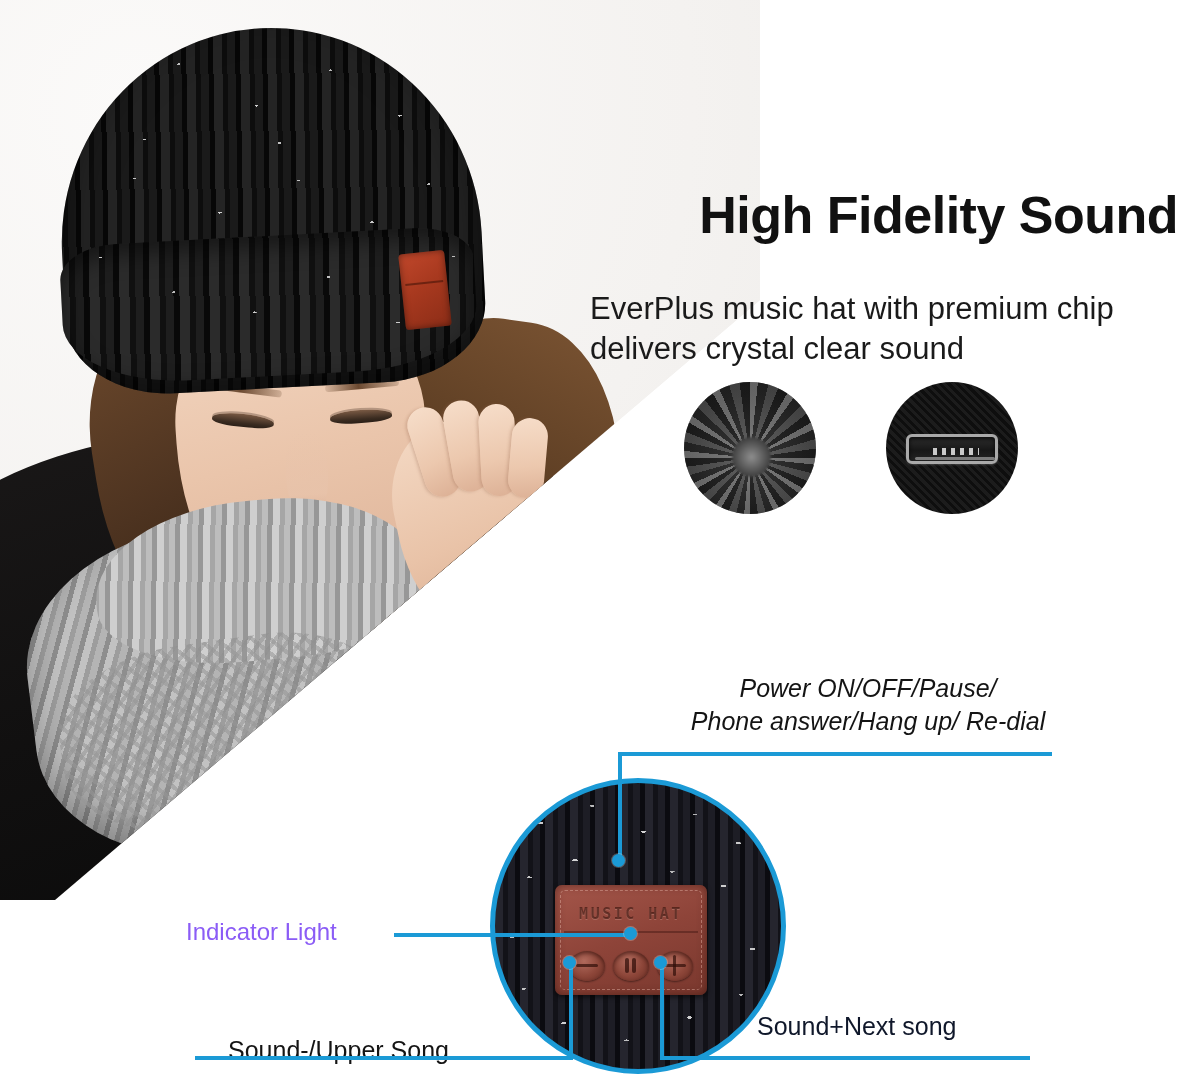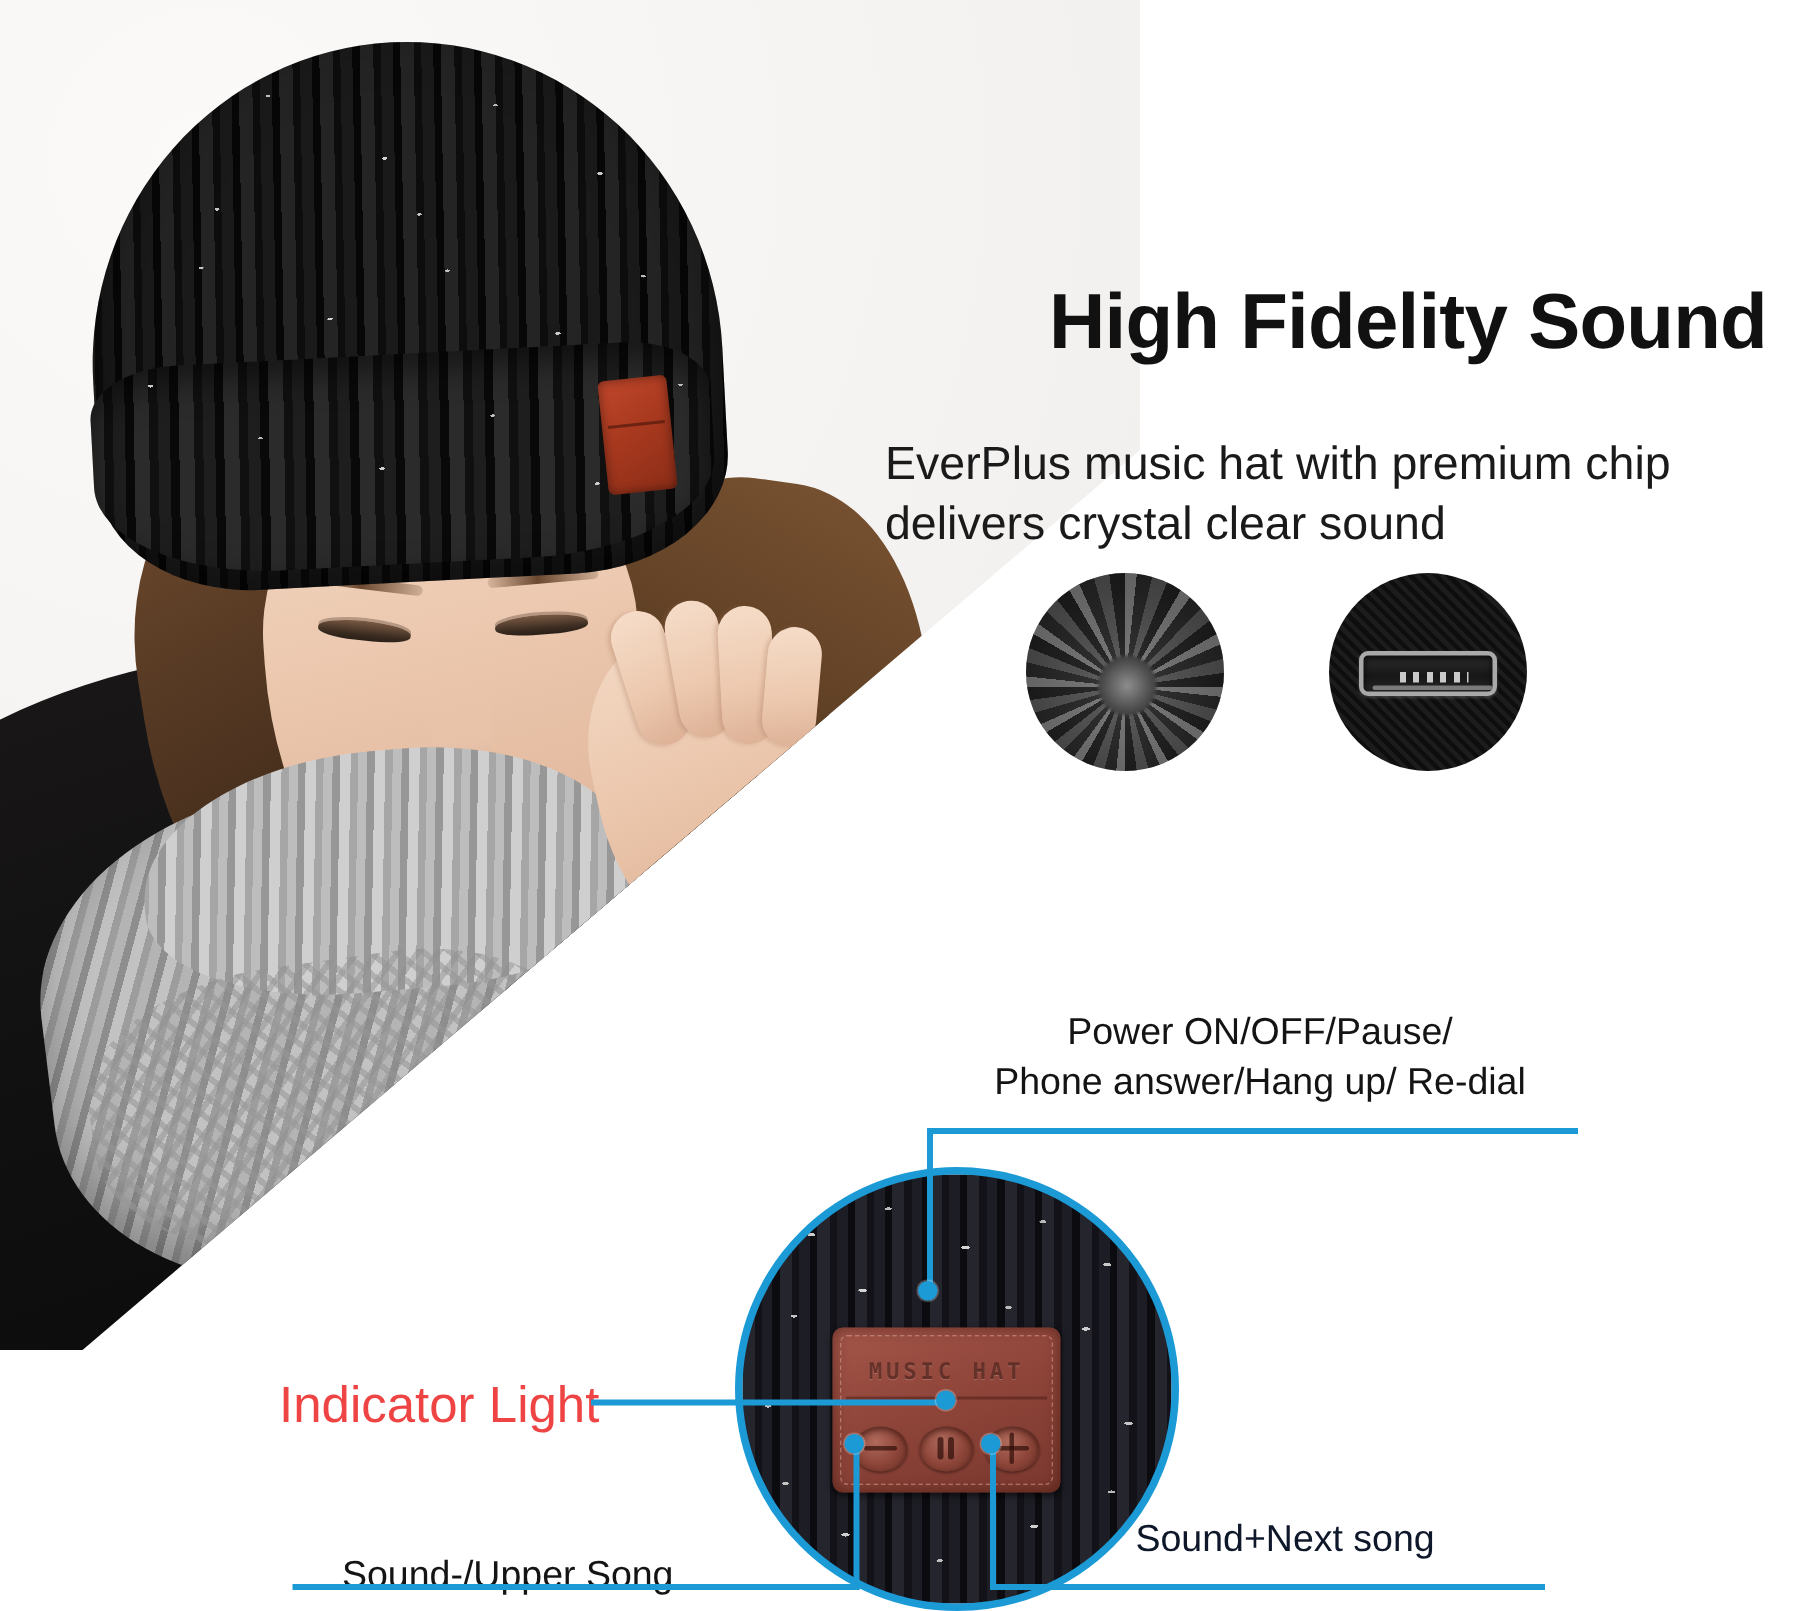--- a/index.html
+++ b/index.html
@@ -327,31 +327,31 @@
   .lead { position:absolute; background:#1b9ad6; }
   .lead-h { height:4px; }
   .lead-v { width:4px; }
   .dot {
     position:absolute; width:13px; height:13px; border-radius:50%;
     background:#1b9ad6; box-shadow:0 0 0 1px rgba(255,255,255,.25);
   }
 
   
   .cal-top-text {
-    position:absolute; left:600px; top:672px; width:480px;
-    font-size:25px; color:#141414; line-height:1.3; text-align:center;
+    position:absolute; left:628px; top:672px; width:480px;
+    font-size:25px; color:#141414; line-height:1.3; text-align:center;font-style:italic;
   }
   #lead-top-h { left:618px; top:752px; width:434px; }
   #lead-top-v { left:618px; top:752px; height:108px; }
   #dot-top    { left:612px; top:854px; }
 
   
   .cal-ind-text {
     position:absolute; left:186px; top:918px;
-    font-size:34px; color:#ef4444; white-space:nowrap;
+    font-size:24px; color:#8b5cf6; white-space:nowrap;
   }
   #lead-ind-h { left:394px; top:933px; width:238px; }
   #dot-ind    { left:624px; top:927px; }
 
   
   .cal-bl-text {
     position:absolute; left:228px; top:1012px;
     font-size:25px; color:#141414; white-space:nowrap;margin-top:24px;
   }
   #lead-bl-h { left:195px; top:1056px; width:378px; }

